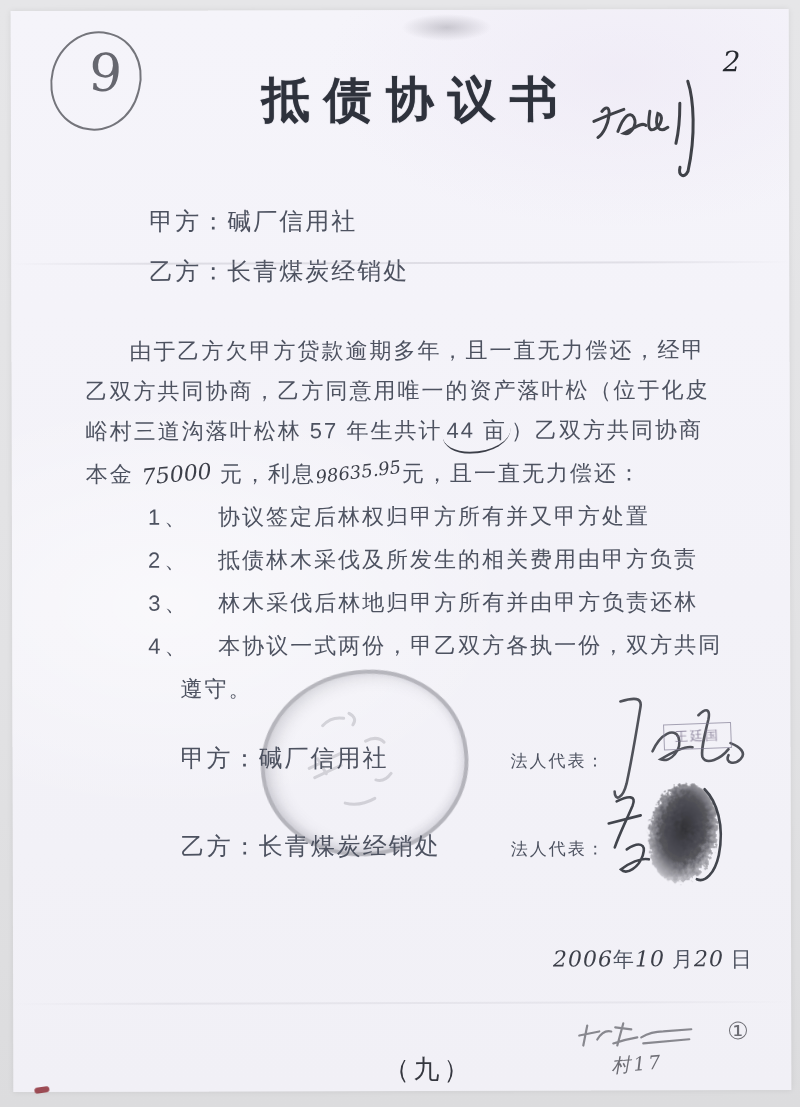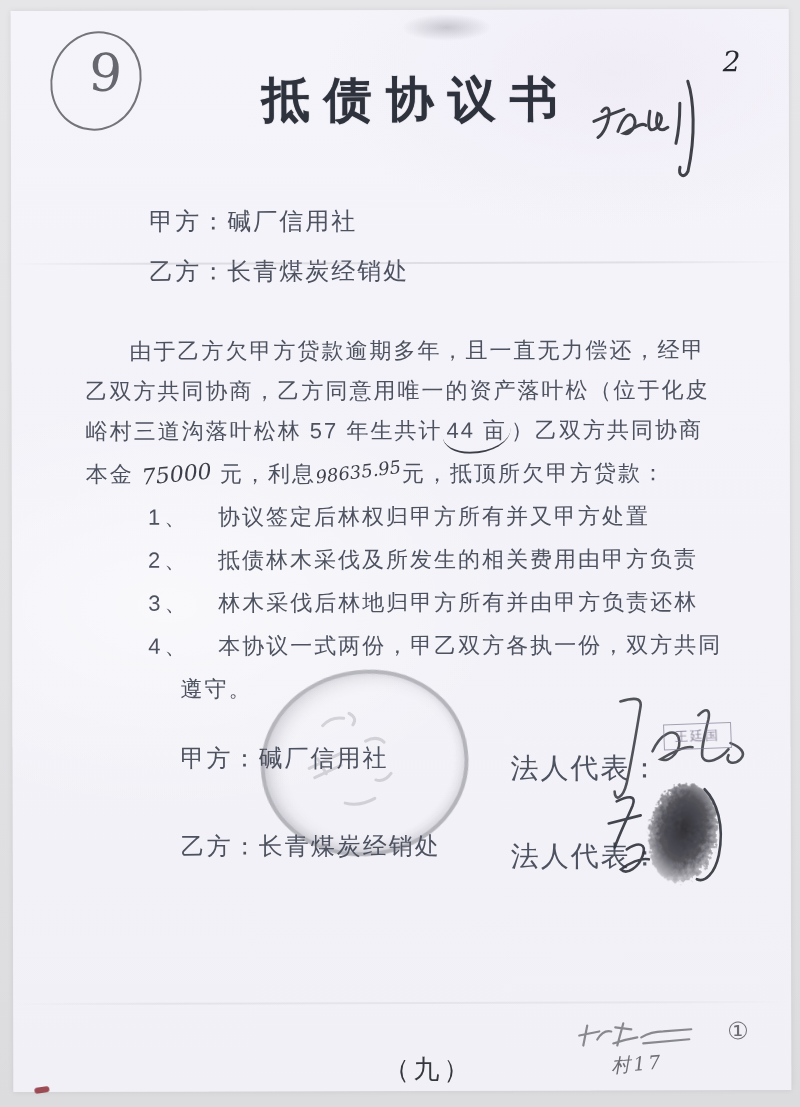--- a/index.html
+++ b/index.html
@@ -43,21 +43,21 @@
   .clause{margin-bottom:13px;line-height:30px;white-space:nowrap;}
   .cnum{display:inline-block;width:70px;letter-spacing:4px;}
   .cont{margin-left:32px;line-height:30px;}
   
   .seal{left:248px;top:660px;width:200px;height:178px;border:4px solid rgba(96,96,106,.42);
         border-radius:51% 49% 50% 50%;transform:rotate(-7deg);filter:blur(.6px);
         box-shadow:inset 6px 2px 16px rgba(84,84,96,.22), inset -2px -4px 10px rgba(84,84,96,.12);}
   .seal-marks{left:256px;top:672px;opacity:.4;}
   
   .sig-label{font-size:24px;}
-  .rep-label{font-size:28px;}
+  .rep-label{font-size:17px;}
   .namestamp{left:651px;top:714px;width:66px;height:24px;border:1.5px solid rgba(130,126,148,.7);
         font-size:13px;color:rgba(122,114,140,.8);text-align:center;line-height:24px;
         letter-spacing:2px;filter:blur(.5px);transform:rotate(-2deg);}
   
   .dateline{left:540px;top:936px;font-size:21px;color:#4d5260;letter-spacing:1px;}
   .dateline .hw{font-size:22px;}
   
   .pagemark{left:0;top:1042px;width:100%;text-align:center;padding-left:52px;box-sizing:border-box;
         font-size:26px;color:#35373f;font-family:"DejaVu Serif",serif;letter-spacing:4px;}
   .circnote{left:714px;top:1008px;font-size:24px;}
@@ -95,21 +95,21 @@
       <div><span>甲方：</span><span>碱厂信用社</span></div>
       <div><span>乙方：</span><span>长青煤炭经销处</span></div>
     </div>
 
     <div class="abs crease" style="top:252px;opacity:.7;"></div>
 
     <div class="abs para print">
       <div class="indent">由于乙方欠甲方贷款逾期多年，且一直无力偿还，经甲</div>
       <div>乙双方共同协商，乙方同意用唯一的资产落叶松（位于化皮</div>
       <div><span>峪村三道沟落叶松林 57 年生共计</span><span class="underline65">44 亩</span><span>）乙双方共同协商</span></div>
-      <div><span>本金</span>&nbsp;<span class="hw amt">75000</span>&nbsp;<span>元，利息</span><span class="hw amt small">98635.95</span><span>元，抵顶所欠甲方贷款：</span></div>
+      <div><span>本金</span>&nbsp;<span class="hw amt">75000</span>&nbsp;<span>元，利息</span><span class="hw amt small">98635.95</span><span>元，且一直无力偿还：</span></div>
     </div>
 
     <div class="abs clauses print">
       <div class="clause"><span class="cnum">1、</span><span>协议签定后林权归甲方所有并又甲方处置</span></div>
       <div class="clause"><span class="cnum">2、</span><span>抵债林木采伐及所发生的相关费用由甲方负责</span></div>
       <div class="clause"><span class="cnum">3、</span><span>林木采伐后林地归甲方所有并由甲方负责还林</span></div>
       <div class="clause"><span class="cnum">4、</span><span>本协议一式两份，甲乙双方各执一份，双方共同</span></div>
       <div class="cont">遵守。</div>
     </div>
 
@@ -154,20 +154,23 @@
         <ellipse cx="82" cy="62" rx="34" ry="50" fill="url(#fp)" transform="rotate(10 82 62)"></ellipse>
       </g>
       <g fill="none" stroke="#2f323a" stroke-width="2.6" stroke-linecap="round" opacity=".9">
         <path d="M16,30 C28,24 36,24 32,34 C26,48 18,64 14,76"></path>
         <path d="M8,52 L40,44"></path>
         <path d="M26,78 C38,70 46,72 42,84 C38,96 26,104 20,98 C28,92 40,86 48,88"></path>
         <path d="M104,18 C116,30 124,54 118,84 C114,102 104,112 96,108"></path>
       </g>
     </svg>
 
+    <div class="abs dateline">
+      <span class="hw">2006</span><span>年</span><span class="hw">10</span>&nbsp;<span>月</span><span class="hw">20</span>&nbsp;<span>日</span>
+    </div>
 
     <div class="abs crease" style="top:992px;opacity:.4;"></div>
 
     <svg class="abs" style="left:558px;top:1006px;" width="160" height="38" viewBox="0 0 160 38">
       <g fill="none" stroke="#76767d" stroke-width="2.2" stroke-linecap="round" opacity=".85">
         <path d="M8,20 l20,-4 M16,10 l-4,20 M26,24 q6,-10 14,-8"></path>
         <path d="M44,12 l16,2 M52,8 l-6,22 M42,28 q12,-4 24,-6"></path>
         <path d="M70,22 q10,-6 22,-6 l28,-2"></path>
         <path d="M72,28 l46,-4"></path>
       </g>

